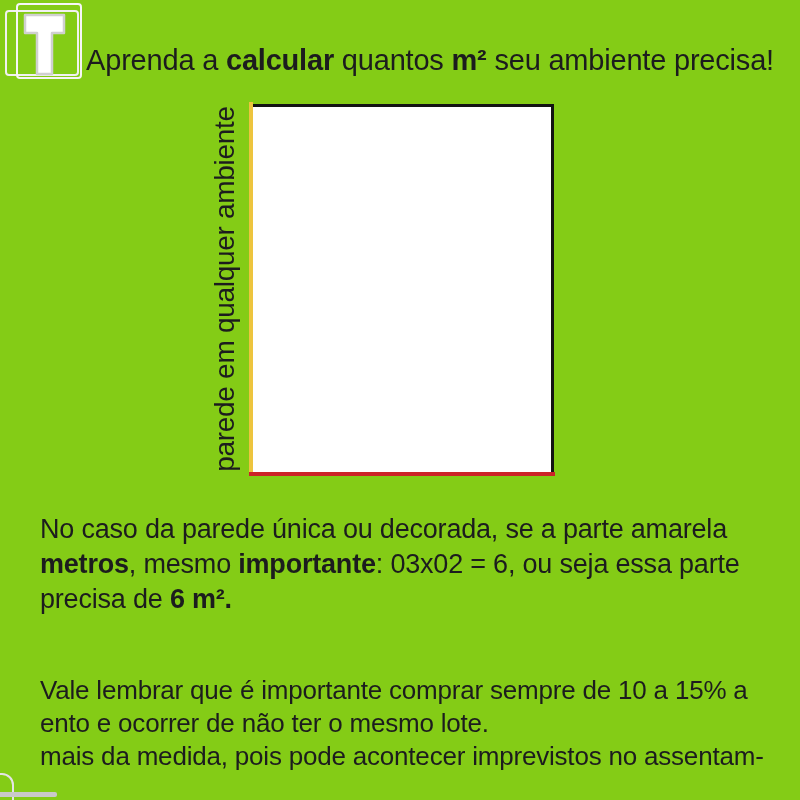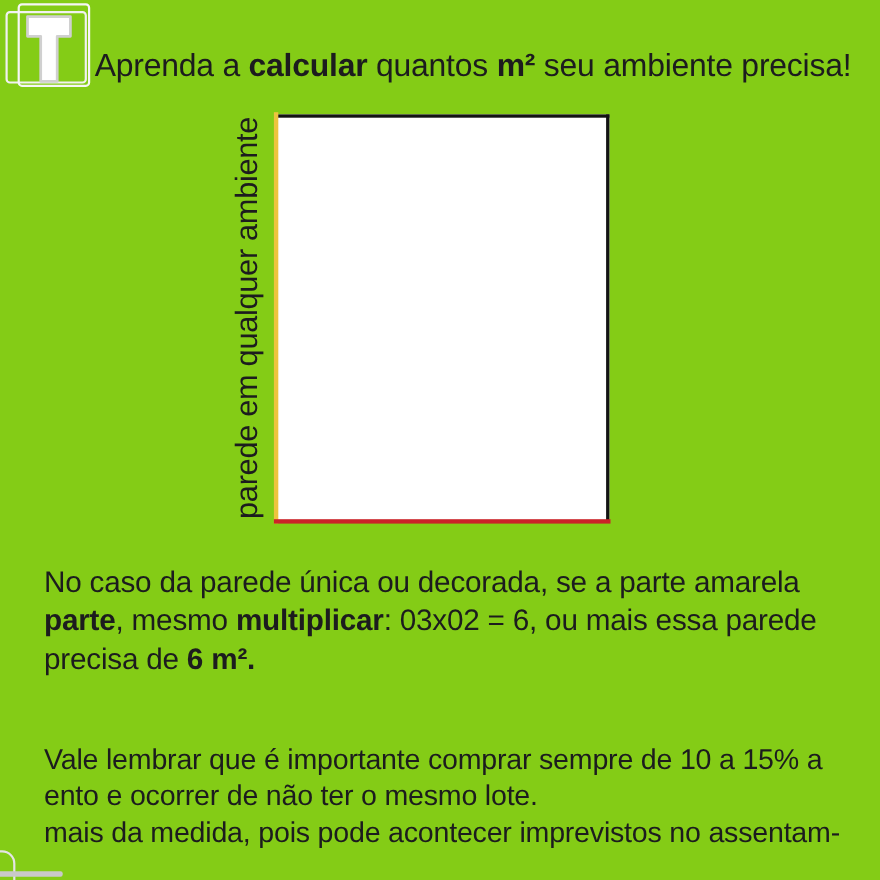--- a/index.html
+++ b/index.html
@@ -99,21 +99,21 @@
       <div><span>Aprenda a </span><span class="b">calcular</span><span> quantos </span><span class="b">m²</span><span> seu ambiente precisa!</span></div>
     </div>
 
   <div class="rect-outline"></div>
   <div class="edge-height" style="background: rgb(237, 196, 62);"></div>
   <div class="edge-base" style="background: rgb(203, 35, 40);"></div>
   <div class="wall-label">parede em qualquer ambiente</div>
 
   <div class="para para-1">
       <div><span>No caso da parede única ou decorada, se a parte amarela</span></div>
-      <div><span class="b">parte</span><span>, mesmo </span><span class="b">multiplicar</span><span>: 03x02 = 6, ou mais essa parede</span></div>
+      <div><span class="b">metros</span><span>, mesmo </span><span class="b">importante</span><span>: 03x02 = 6, ou seja essa parte</span></div>
       <div><span>precisa de </span><span class="b">6 m².</span></div>
     </div>
 
   <div class="para para-2">
       <div><span>Vale lembrar que é importante comprar sempre de 10 a 15% a</span></div>
       <div><span>ento e ocorrer de não ter o mesmo lote.</span></div>
       <div><span>mais da medida, pois pode acontecer imprevistos no assentam-</span></div>
     </div>
 
   <div class="wm-corner"></div>

